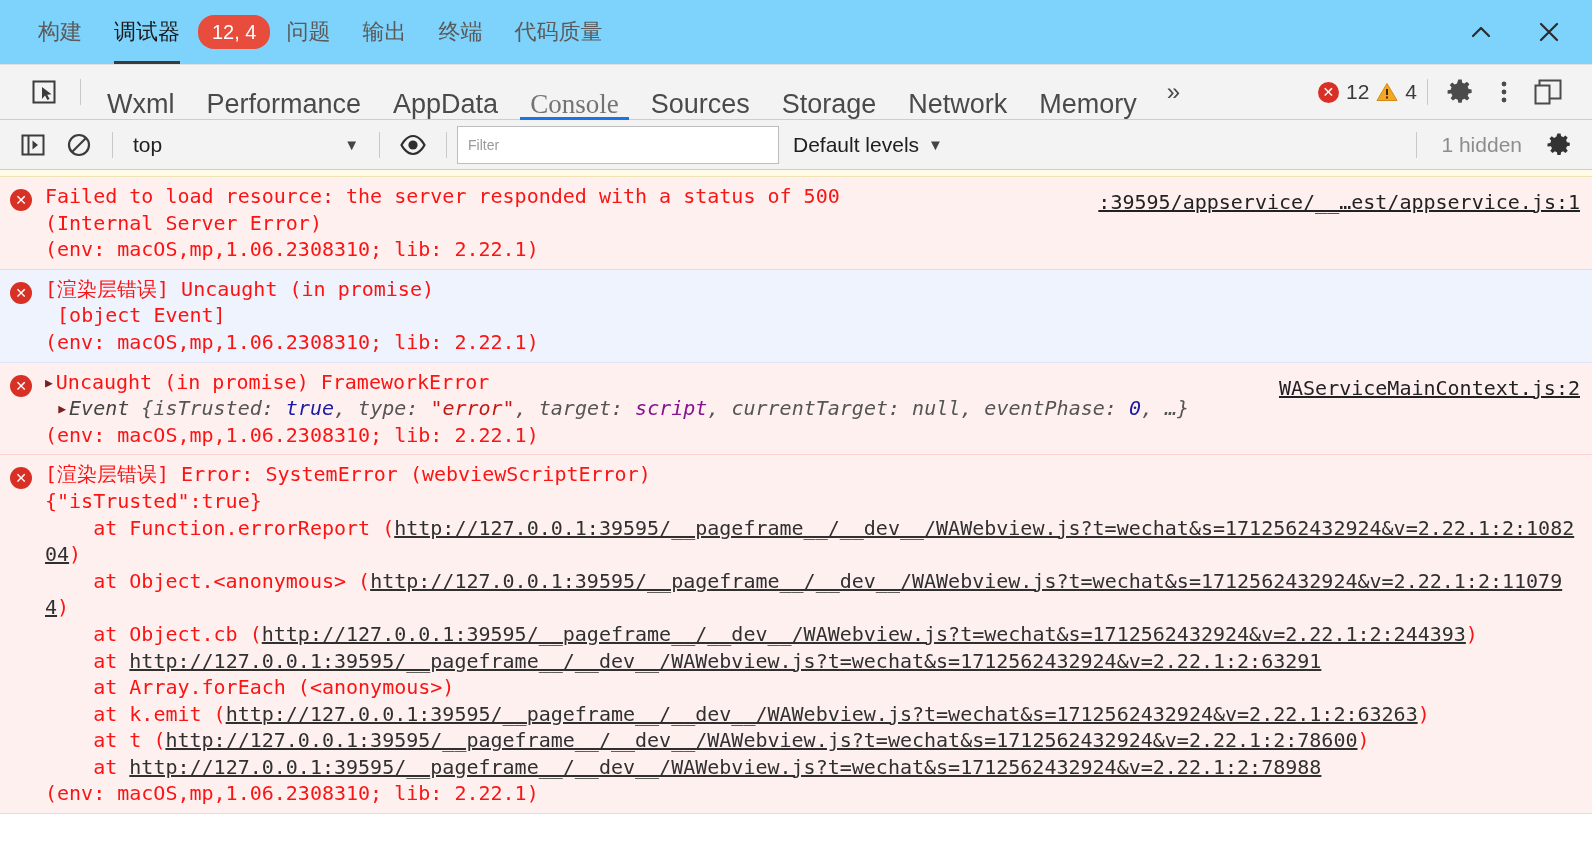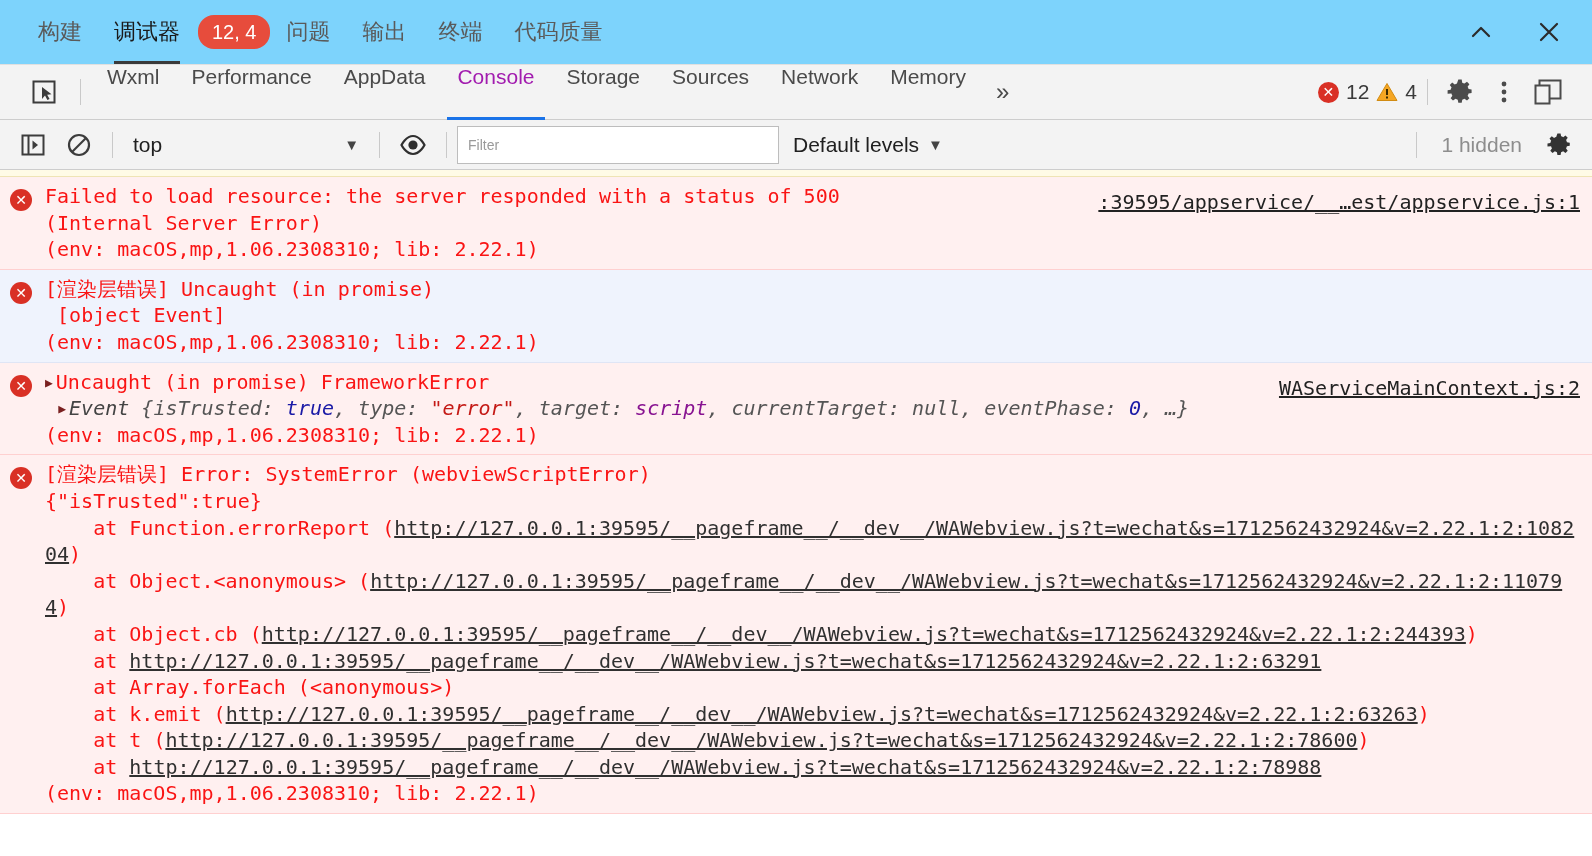--- a/index.html
+++ b/index.html
@@ -88,28 +88,28 @@
     color: #3b3b3b;
   }
   .vsep {
     width: 1px; height: 26px;
     background: #c9c9c9;
     margin: 0 10px;
     flex: 0 0 auto;
   }
   .dt-tabs { display: flex; align-items: stretch; height: 55px; }
   .dt-tab {
-    display: flex; align-items: flex-start;
+    display: flex; align-items: flex-end;
     padding: 0 16px;
-    font-size: 21px;
+    font-size: 27px;
     color: #4a4a4a;
     position: relative;
     white-space: nowrap;
   }
-  .dt-tab.active { color: #a21caf; }
+  .dt-tab.active { color: #737373; font-family: Liberation Serif, serif; }
   .dt-tab.active::after {
     content: "";
     position: absolute;
     left: 6px; right: 6px; bottom: 0;
     height: 3px;
     background: #1a73e8;
   }
   .dt-more {
     font-size: 24px;
     color: #4a4a4a;
@@ -346,24 +346,24 @@
     <div class="dt-tab">
         <span>Performance</span>
       </div>
     <div class="dt-tab">
         <span>AppData</span>
       </div>
     <div class="dt-tab active">
         <span>Console</span>
       </div>
     <div class="dt-tab">
+        <span>Sources</span>
+      </div>
+    <div class="dt-tab">
         <span>Storage</span>
-      </div>
-    <div class="dt-tab">
-        <span>Sources</span>
       </div>
     <div class="dt-tab">
         <span>Network</span>
       </div>
     <div class="dt-tab">
         <span>Memory</span>
       </div>
     <div class="dt-more">»</div>
   </div>
   <div class="dt-right">

